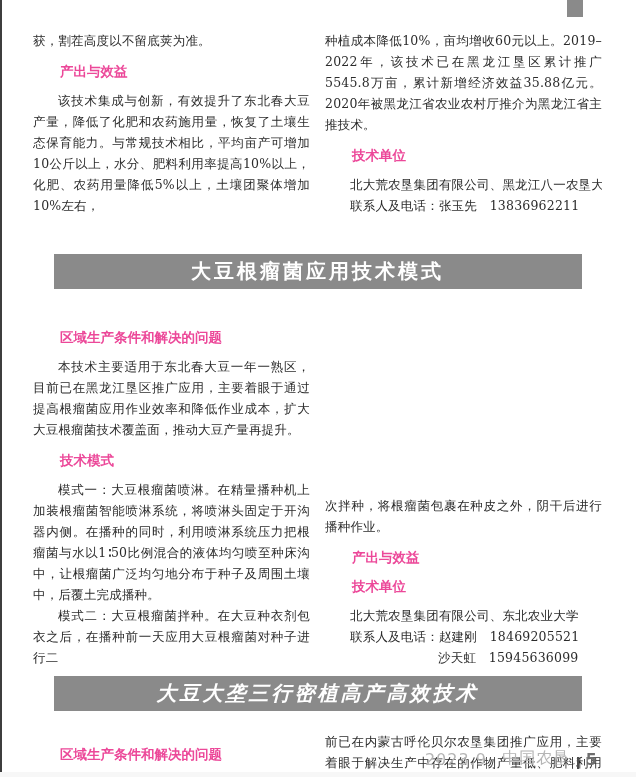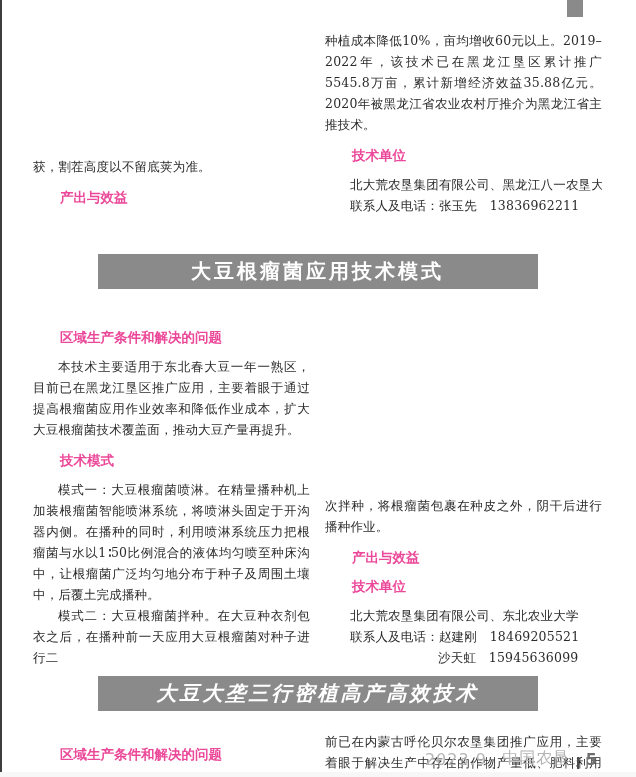--- a/index.html
+++ b/index.html
@@ -28,21 +28,21 @@
     font-family:"DejaVu Sans","Liberation Sans",sans-serif;
     font-size:13.5px; font-weight:bold; color:#ec4899;
     margin:12px 0 10px 27px; line-height:17px;
   }
   p.contact{
     font-size:12.5px; line-height:21px; margin-left:25px; letter-spacing:0.2px;
     white-space:nowrap;
   }
   p.contact.indent2{padding-left:88px;}
   .banner{
-    width:440px; height:35px; margin:0 auto; background:var(--banner_bg);
+    width:528px; height:35px; margin:0 auto; background:var(--banner_bg);
     color:var(--banner_text); font-family:"DejaVu Sans","Liberation Sans",sans-serif;
     font-size:20px; font-weight:bold; letter-spacing:3px;
     text-align:center; line-height:35px;
   }
   .banner-1{margin-top:38px;}
   .banner-2{margin-top:8px;font-style:italic;}
   .sec-2{margin-top:28px;}
   .sec-3{margin-top:20px;}
   .footer{
     position:absolute; right:38px; bottom:8px;
@@ -59,20 +59,21 @@
 <div class="page">
   <div class="edge-left"></div>
   <div class="corner-tab"></div>
 
   <div class="content">
 
     <section class="two-col">
       <div class="col">
         <p class="body noindent">获，割茬高度以不留底荚为准。</p>
         <h3 class="heading">产出与效益</h3>
+        <p class="body">该技术集成与创新，有效提升了东北春大豆产量，降低了化肥和农药施用量，恢复了土壤生态保育能力。与常规技术相比，平均亩产可增加10公斤以上，水分、肥料利用率提高10%以上，化肥、农药用量降低5%以上，土壤团聚体增加10%左右，</p>
       </div>
       <div class="col">
         <p class="body noindent">种植成本降低10%，亩均增收60元以上。2019–2022年，该技术已在黑龙江垦区累计推广5545.8万亩，累计新增经济效益35.88亿元。2020年被黑龙江省农业农村厅推介为黑龙江省主推技术。</p>
         <h3 class="heading">技术单位</h3>
         <p class="contact">北大荒农垦集团有限公司、黑龙江八一农垦大学</p>
         <p class="contact">联系人及电话：张玉先　13836962211</p>
       </div>
     </section>
 
     <div class="banner banner-1">

